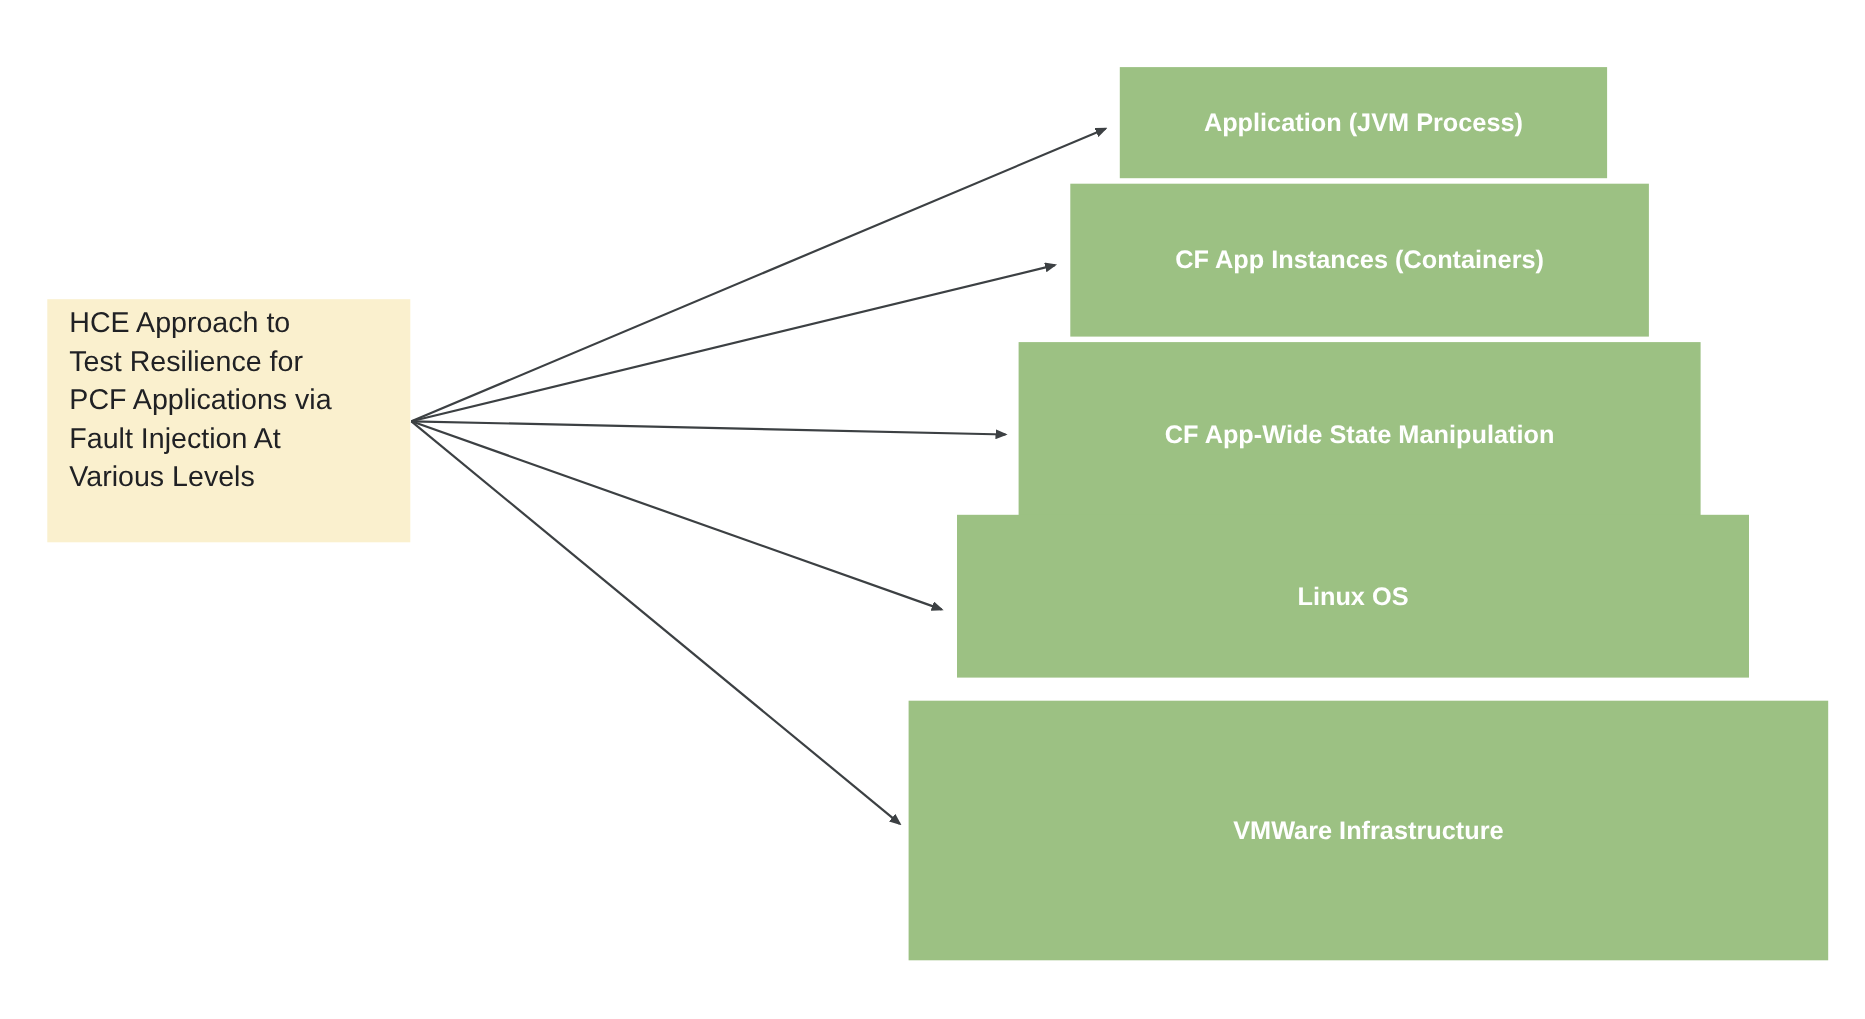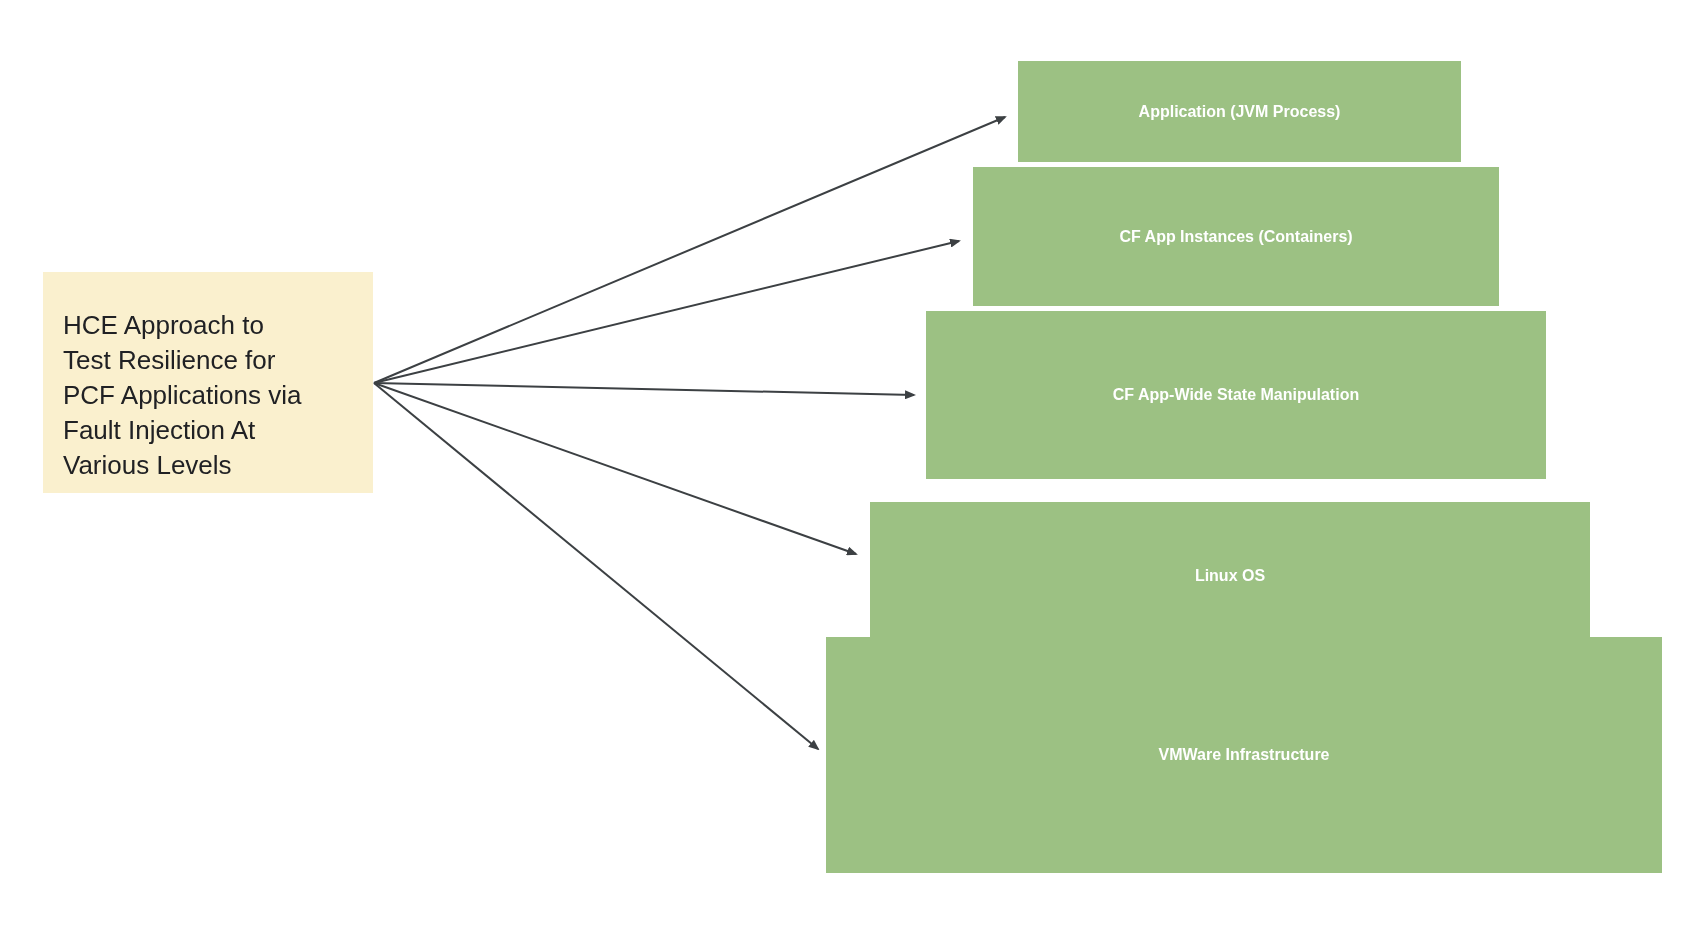--- a/index.html
+++ b/index.html
@@ -36,38 +36,38 @@
   .source-note {
     position: absolute;
     left: 43px;
     top: 272px;
     width: 330px;
     height: 221px;
     background: var(--source-fill);
     color: var(--source-text);
     font-size: 26px;
     line-height: 35px;
-    padding: 36px 18px 18px 20px;
+    padding: 4px 18px 18px 20px;
     white-space: pre-line;
   }
   .level-box {
     position: absolute;
     background: var(--level-fill);
     color: var(--level-text);
     font-weight: bold;
-    font-size: 16px;
+    font-size: 23px;
     display: flex;
     align-items: center;
     justify-content: center;
     text-align: center;
   }
   .level-1 { left: 1018px; top: 61px;  width: 443px; height: 101px; }
   .level-2 { left: 973px;  top: 167px; width: 526px; height: 139px; }
   .level-3 { left: 926px;  top: 311px; width: 620px; height: 168px; }
-  .level-4 { left: 870px;  top: 502px; width: 720px; height: 148px; }
+  .level-4 { left: 870px;  top: 468px; width: 720px; height: 148px; }
   .level-5 { left: 826px;  top: 637px; width: 836px; height: 236px; }
 </style>
 </head>
 <body>
 
 <div class="canvas">
 
   <svg class="arrows-layer" viewBox="0 0 1695 926" xmlns="http://www.w3.org/2000/svg" aria-hidden="true">
     <defs>
       <marker id="arrowhead" markerWidth="11" markerHeight="9" refX="9" refY="4.5" orient="auto" markerUnits="userSpaceOnUse">

